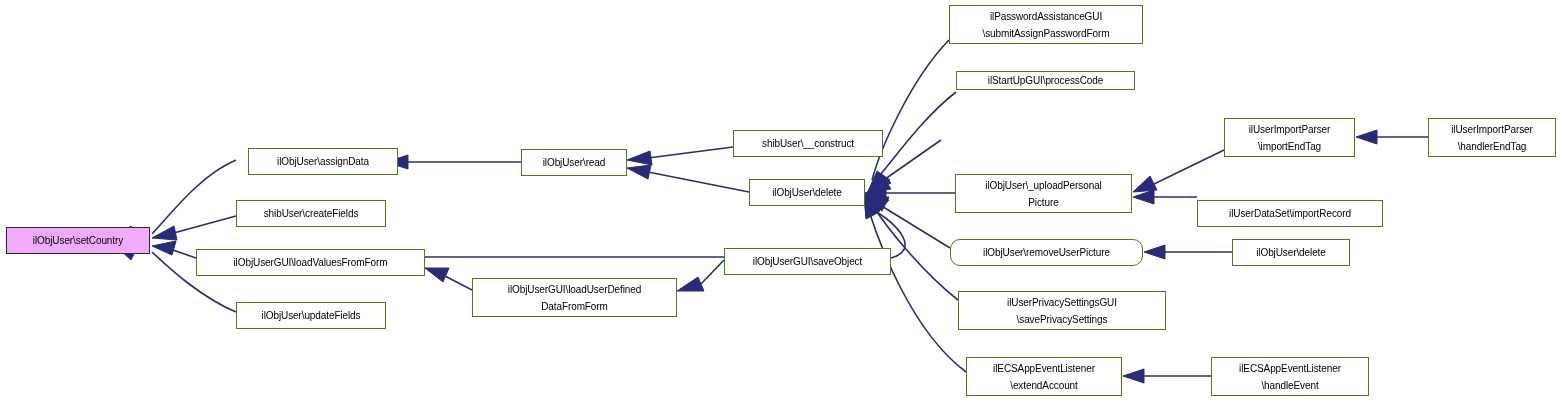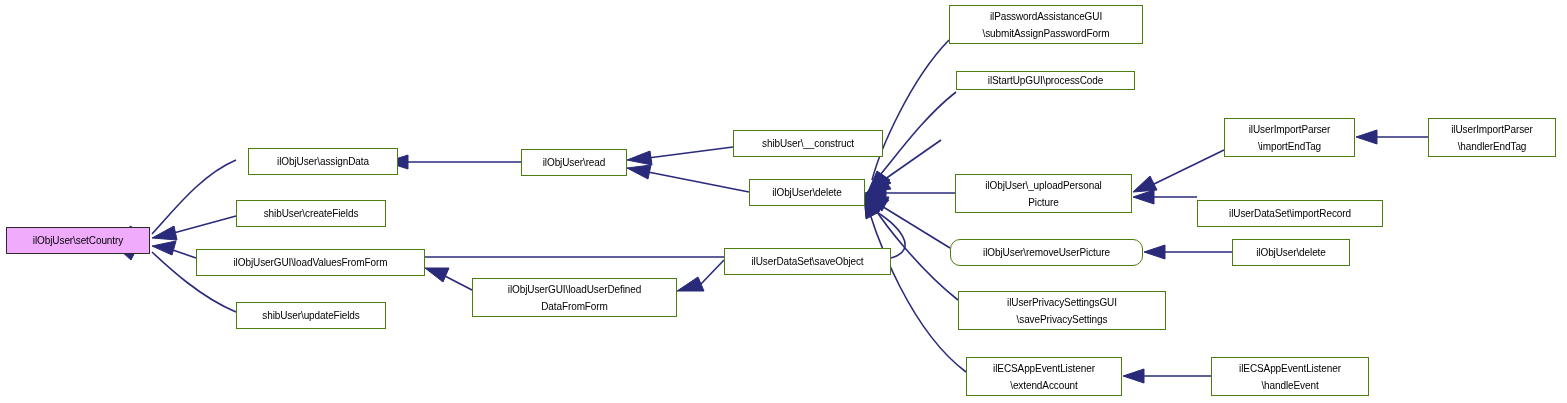--- a/index.html
+++ b/index.html
@@ -94,27 +94,27 @@
       <polygon points="1356,137 1377,130 1377,144" fill="#2a2a7a" stroke="#2a2a7a" stroke-width="1"></polygon>
       <path d="M1232,252 L1163,252" fill="none" stroke="#2a2a7a" stroke-width="1.6"></path>
       <polygon points="1144,252 1165,245 1165,259" fill="#2a2a7a" stroke="#2a2a7a" stroke-width="1"></polygon>
       <path d="M1211,376 L1142,376" fill="none" stroke="#2a2a7a" stroke-width="1.6"></path>
       <polygon points="1123,376 1144,369 1144,383" fill="#2a2a7a" stroke="#2a2a7a" stroke-width="1"></polygon>
     </svg>
 <div class="node root" style="left: 6px; top: 227px; width: 144px; height: 27px;">ilObjUser\setCountry</div>
     <div class="node" style="left: 236px; top: 148px; width: 150px; height: 27px; margin-left: 12px;">ilObjUser\assignData</div>
     <div class="node" style="left: 236px; top: 200px; width: 150px; height: 27px;">shibUser\createFields</div>
     <div class="node" style="left: 196px; top: 249px; width: 229px; height: 27px;">ilObjUserGUI\loadValuesFromForm</div>
-    <div class="node" style="left: 236px; top: 302px; width: 150px; height: 27px;">shibUser\updateFields</div>
+    <div class="node" style="left: 236px; top: 302px; width: 150px; height: 27px;">ilObjUser\updateFields</div>
     <div class="node" style="left: 521px; top: 149px; width: 106px; height: 27px;">ilObjUser\read</div>
     <div class="node" style="left: 472px; top: 278px; width: 205px; height: 39px;">ilObjUserGUI\loadUserDefined
 DataFromForm</div>
     <div class="node" style="left: 733px; top: 130px; width: 150px; height: 27px;">shibUser\__construct</div>
     <div class="node" style="left: 749px; top: 179px; width: 116px; height: 27px;">ilObjUser\delete</div>
-    <div class="node" style="left: 724px; top: 248px; width: 167px; height: 27px;">ilUserDataSet\saveObject</div>
+    <div class="node" style="left: 724px; top: 248px; width: 167px; height: 27px;">ilObjUserGUI\saveObject</div>
     <div class="node" style="left: 949px; top: 5px; width: 194px; height: 39px;">ilPasswordAssistanceGUI
 \submitAssignPasswordForm</div>
     <div class="node" style="left: 956px; top: 71px; width: 179px; height: 19px;">ilStartUpGUI\processCode</div>
     <div class="node" style="left: 955px; top: 174px; width: 177px; height: 39px;">ilObjUser\_uploadPersonal
 Picture</div>
     <div class="node" style="left: 950px; top: 239px; width: 193px; height: 27px; border-radius: 10px;">ilObjUser\removeUserPicture</div>
     <div class="node" style="left: 958px; top: 291px; width: 208px; height: 39px;">ilUserPrivacySettingsGUI
 \savePrivacySettings</div>
     <div class="node" style="left: 966px; top: 357px; width: 156px; height: 39px;">ilECSAppEventListener
 \extendAccount</div>

